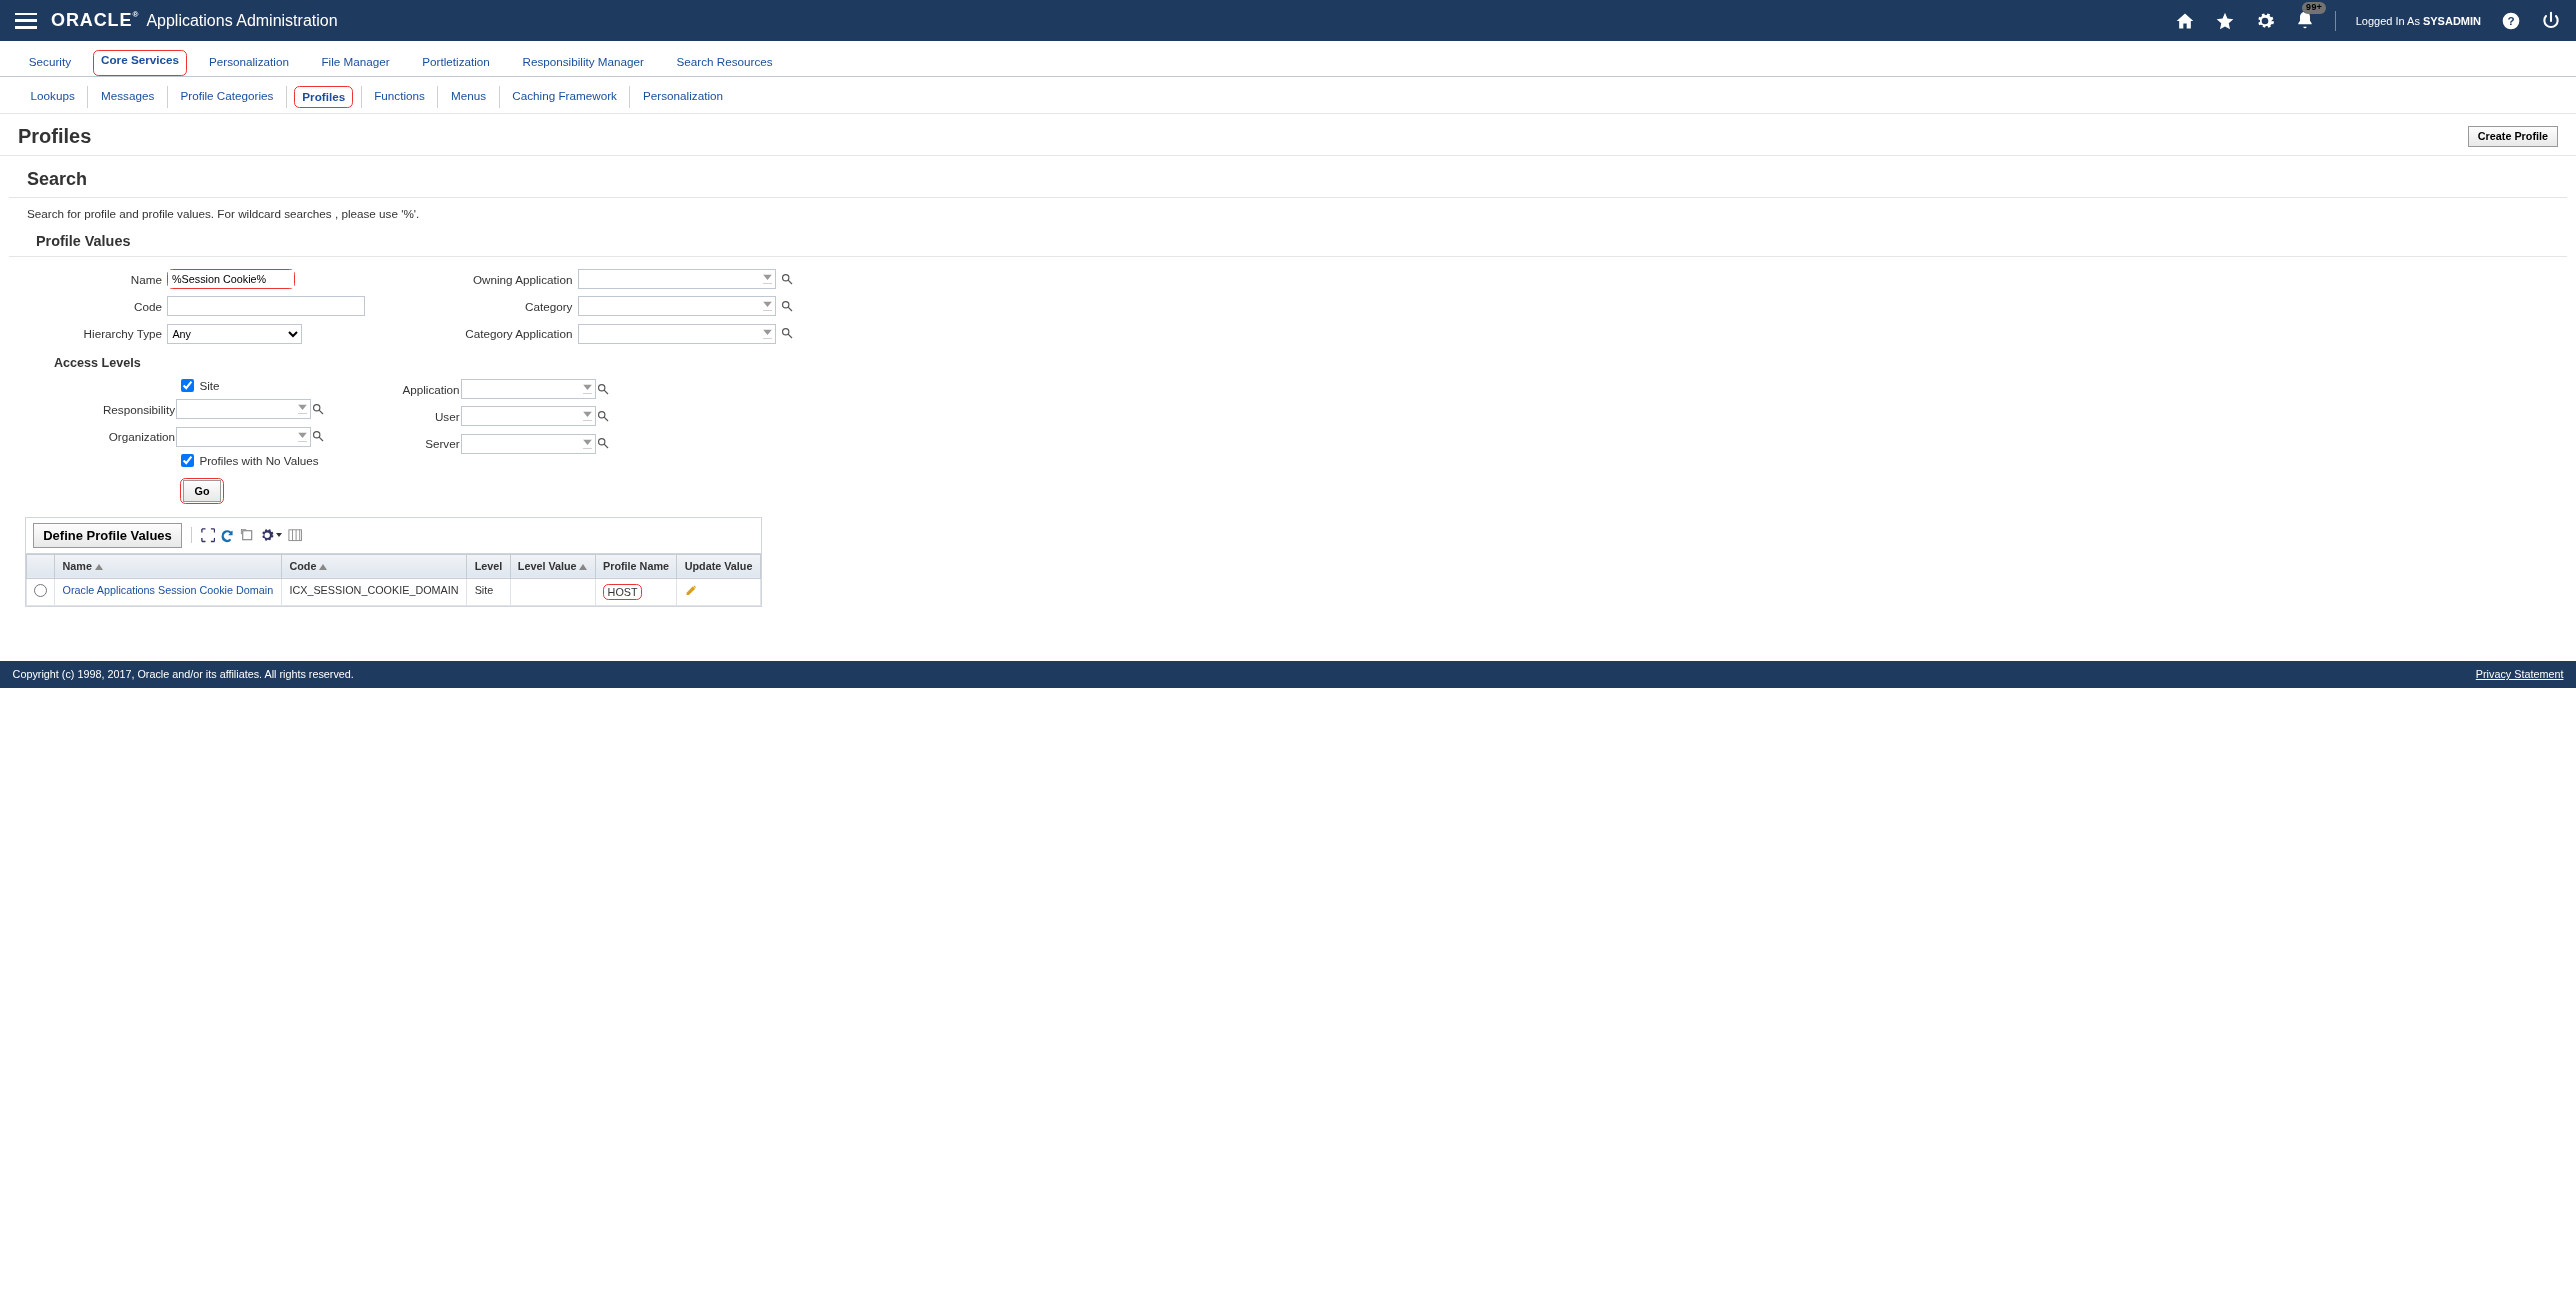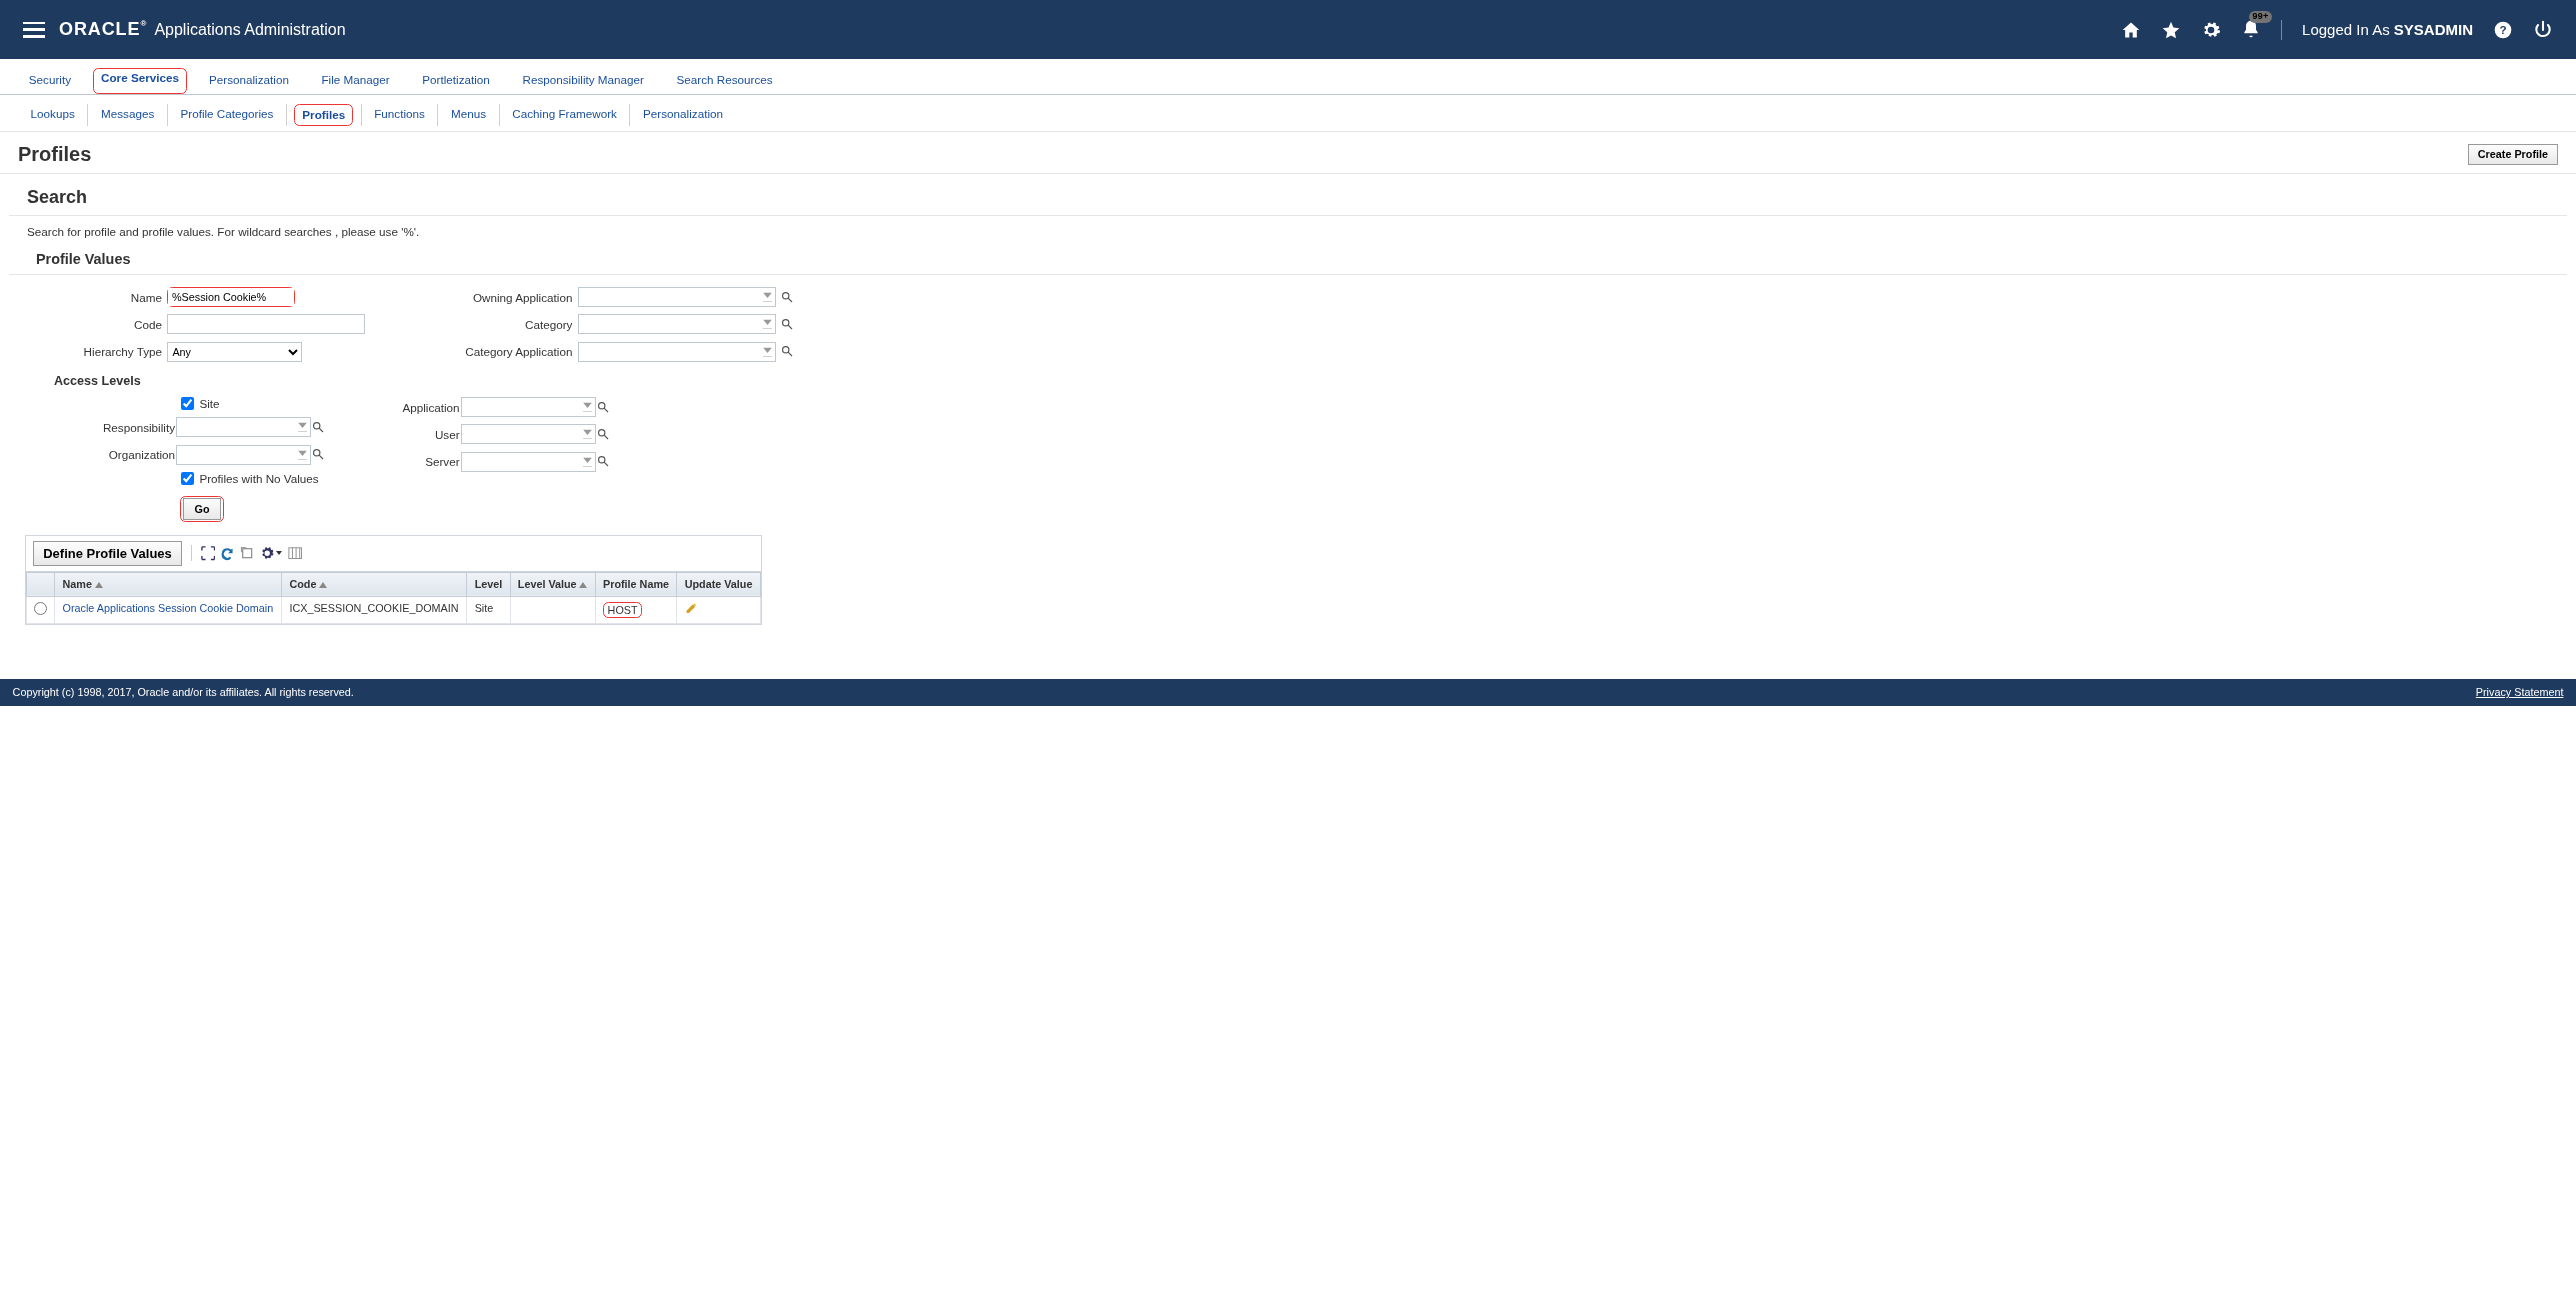--- a/index.html
+++ b/index.html
@@ -1,29 +1,29 @@
 <!DOCTYPE html>
 <html style="font-size:14.4px"><head>
 <meta charset="utf-8">
 <style>
   * { box-sizing: border-box; margin: 0; padding: 0; }
   body { font-family: Arial, Helvetica, sans-serif; font-size: 11.7px; background: #fff; color: #333; }
   
   
-  .header { background: #1f3a5f; color: #fff; height: 59px; display: flex; align-items: center; padding: 0 23px; justify-content: center; }
+  .header { background: #1f3a5f; color: #fff; height: 41px; display: flex; align-items: center; padding: 0 15px; justify-content: center; }
   .hamburger { width: 21.6px; height: 16px; display: flex; flex-direction: column; justify-content: space-between; cursor: pointer; margin-right: 14.4px; }
   .hamburger span { display: block; height: 2.7px; background: #fff; }
   .logo-brand { font-size: 18px; font-weight: bold; letter-spacing: 0.9px; margin-right: 7.2px; }
   .logo-reg { font-size: 8px; vertical-align: top; }
   .app-name { font-size: 16px; font-weight: normal; }
   .header-right { margin-left: auto; display: flex; align-items: center; gap: 20px; }
   .header-icon { width: 20px; height: 20px; fill: #fff; cursor: pointer; position: relative; }
   .badge { position: absolute; top: -7.2px; right: -10.8px; background: #737373; color: #000; font-size: 9px; font-weight: bold; border-radius: 7.2px; padding: 0.9px 3.6px; font-family: Liberation Mono, monospace; }
   .header-sep { width: 0.9px; height: 20px; background: rgba(255,255,255,0.4); }
-  .logged-in { font-size: 15px; white-space: nowrap; }
+  .logged-in { font-size: 11px; white-space: nowrap; }
   .logged-in b { font-weight: bold; }
   
   
   .tabs1 { display: flex; border-bottom: 0.9px solid #bfc7d0; padding: 9px 0 0 18px; gap: 11px; }
   .tab1 { color: #1a4e9d; font-size: 11.7px; padding: 5.4px 10.8px 7.2px; cursor: pointer; }
   .tab1.active { color: #1a4e9d; font-weight: bold; }
   
   
   .tabs2 { display: flex; padding: 9px 0 5.4px 18px; gap: 0; border-bottom: 0.9px solid #e5e5e5; }
   .tab2 { color: #1a4e9d; font-size: 11.7px; padding: 3.6px 12.6px; cursor: pointer; border-right: 0.9px solid #d0d0d0; }

